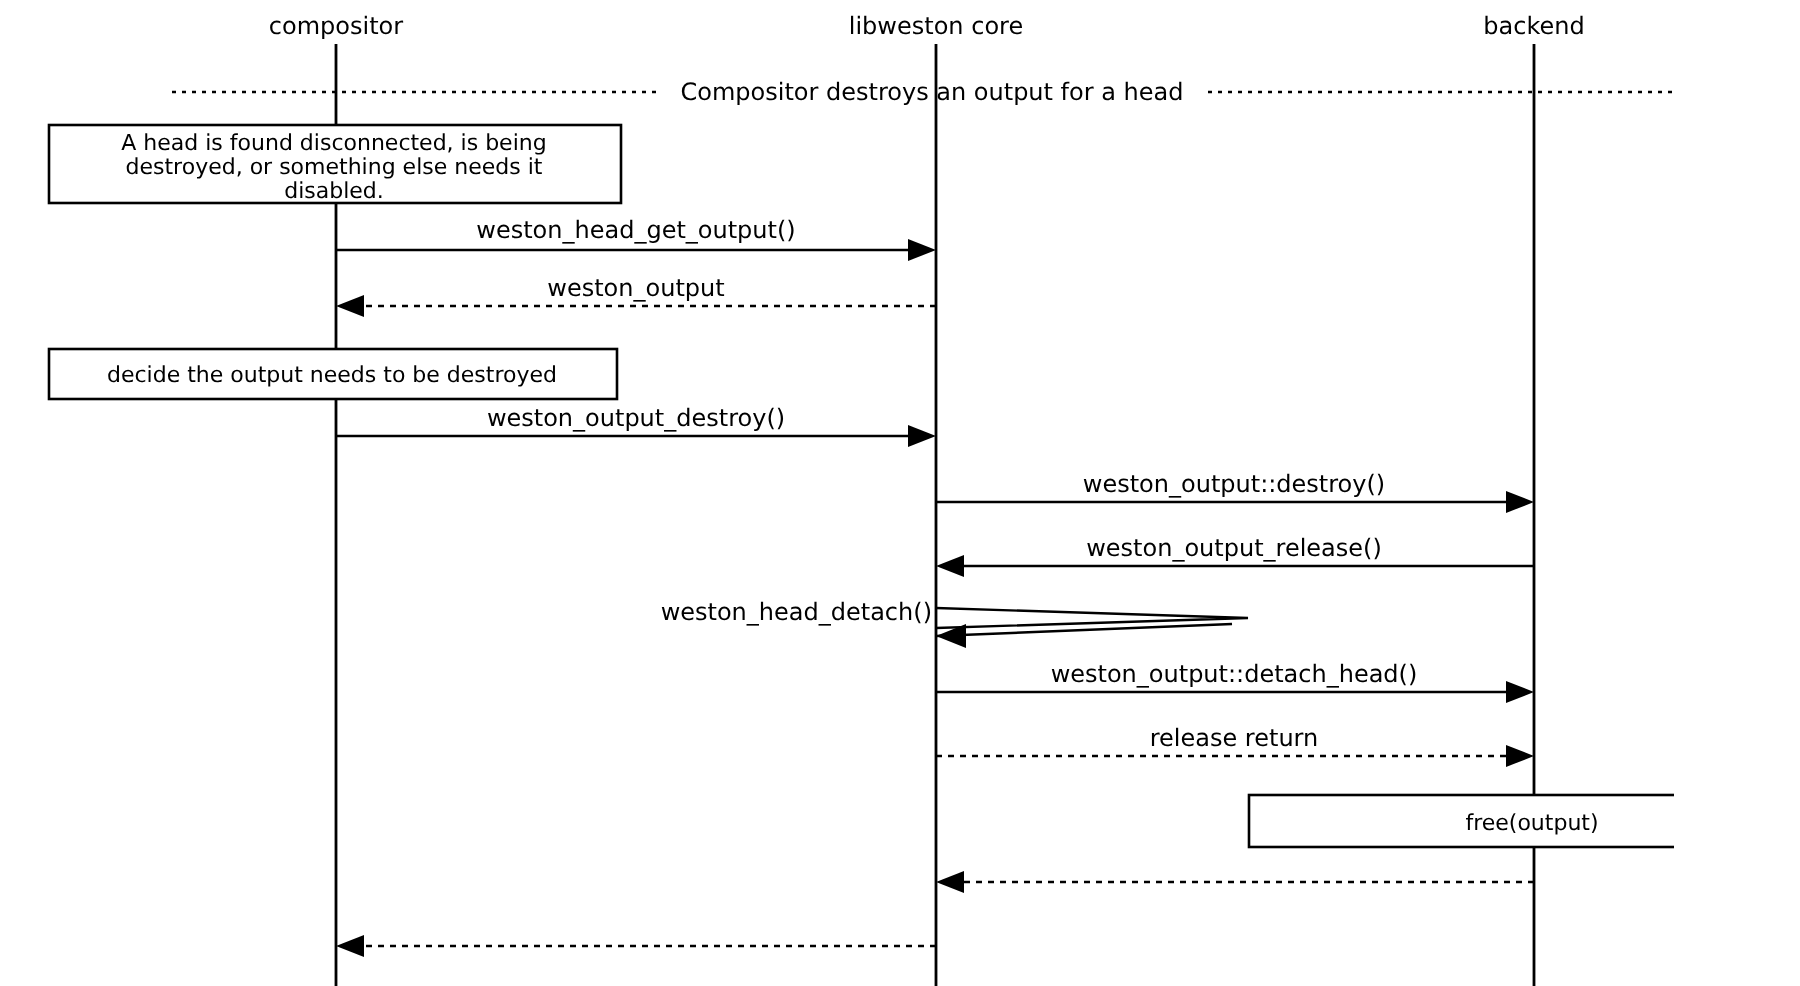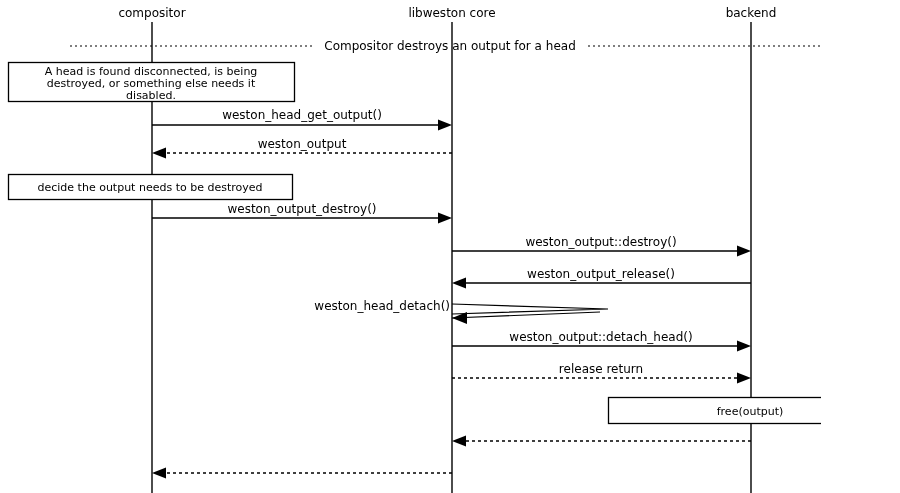--- a/index.html
+++ b/index.html
@@ -10,20 +10,21 @@
   body {
     font-family: "DejaVu Sans", "Liberation Sans", sans-serif;
     color: #000000;
   }
   #diagram-root {
     position: relative;
     width: 821px;
     height: 493px;
     overflow: hidden;
     background: #ffffff;
+    margin-left: 16px;
   }
   #seq-svg {
     position: absolute;
     top: 0;
     left: 0;
   }
   .lifeline-label {
     font-size: 12px;
     fill: #000000;
     text-anchor: middle;

